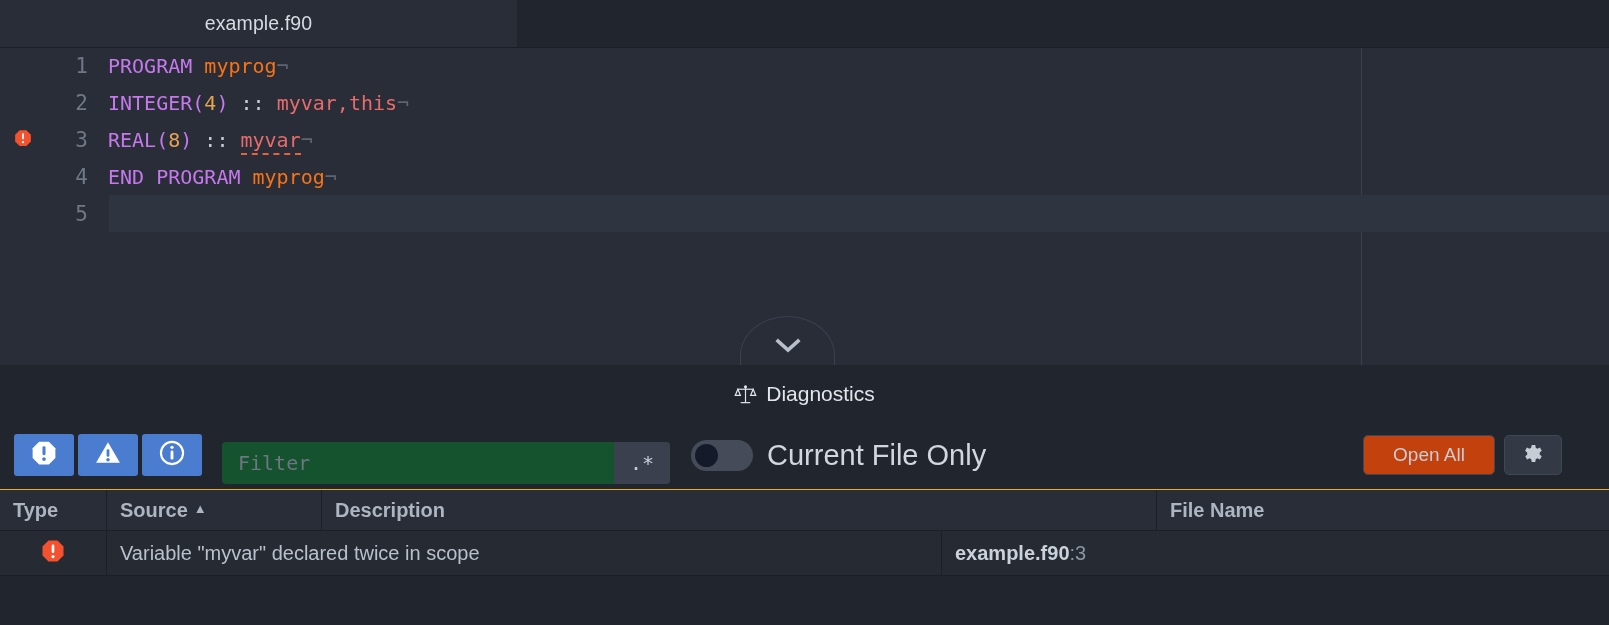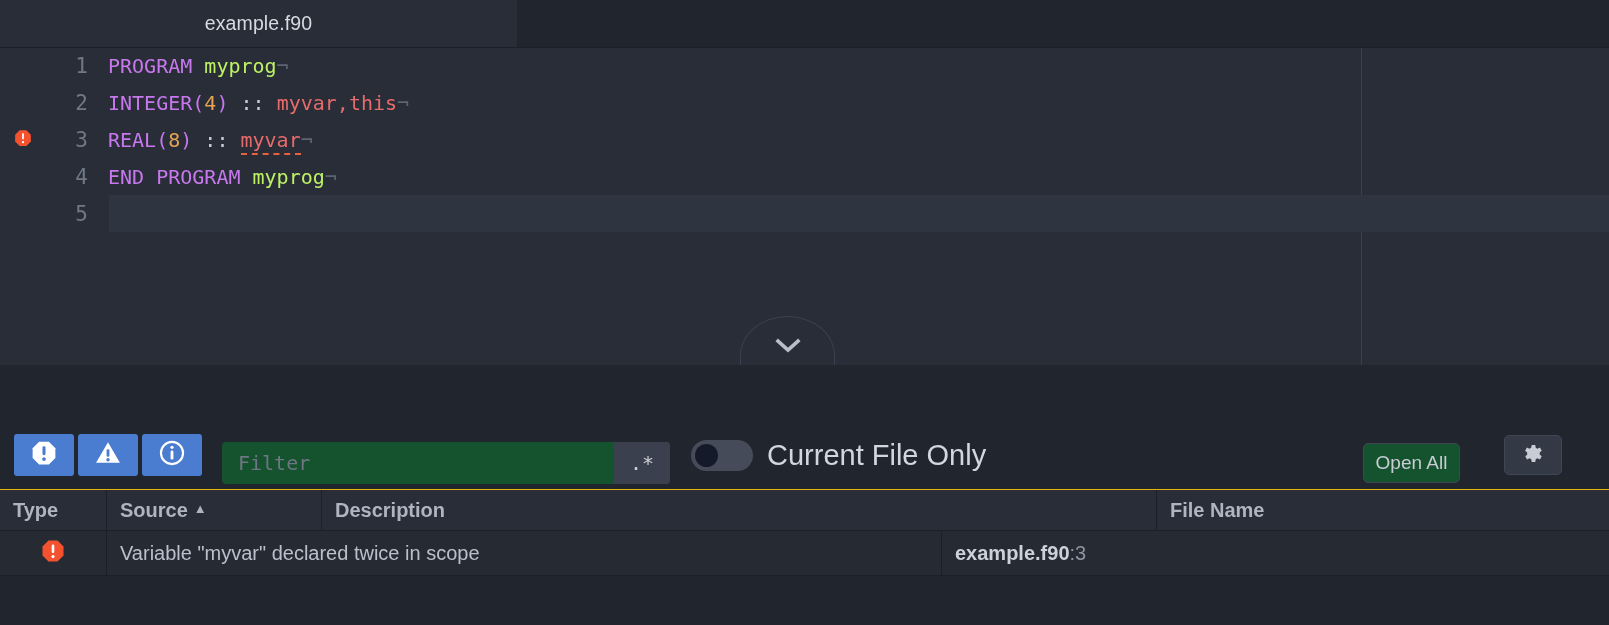--- a/index.html
+++ b/index.html
@@ -111,21 +111,21 @@
     align-items: center;
     font-family: "DejaVu Sans Mono", monospace;
     font-size: 20px;
     white-space: pre;
     letter-spacing: 0px;
   }
   .kw   { color: #c678ec; }
   .num  { color: #e5a253; }
   .op   { color: #c6cad3; }
   .var  { color: #e86b6b; }
-  .id   { color: #bef264; }
+  .id   { color: #f97316; }
   .eol  { color: #5d6573; }
   .squiggle {
     position: relative;
     display: inline-block;
   }
   .squiggle::after {
     content: "";
     position: absolute;
     left: 0; right: 0;
     bottom: -3px;
@@ -248,31 +248,30 @@
     border-radius: 50%;
     background: #141a29;
   }
   .toggle-label {
     color: #d2d6de;
     font-size: 29px;
   }
   .open-all {
     position: absolute;
     left: 1363px; top: 4px;
-    width: 97px; height: 40px;
-    background: #14532d;
+    width: 132px; height: 40px;
+    background: #c2410c;
     border: 1px solid #3f4654;
     border-radius: 5px;
     display: flex;
     align-items: center;
     justify-content: center;
     color: #c7ccd5;
     font-size: 19px;
     box-sizing: border-box;
-    margin-top: 8px;
   }
   .gear-btn {
     position: absolute;
     left: 1504px; top: 4px;
     width: 58px; height: 40px;
     background: #333945;
     border: 1px solid #3f4654;
     border-radius: 5px;
     display: flex;
     align-items: center;
@@ -384,20 +383,35 @@
       <span class="chev">
         <svg width="26" height="16" viewBox="0 0 26 16">
           <path d="M3 3 L13 12 L23 3" fill="none" stroke="#b9bfca" stroke-width="3.6" stroke-linecap="square"></path>
         </svg>
       </span>
     </div>
   </div>
 
   <div class="panel">
 
+    <div class="panel-title">
+      <span>
+        <svg class="scales-icon" width="23" height="23" viewBox="0 0 24 24">
+          <g fill="none" stroke="#e2e5ea" stroke-width="1.25">
+            <line x1="12" y1="4" x2="12" y2="20"></line>
+            <line x1="4" y1="6.5" x2="20" y2="6.5"></line>
+            <line x1="7" y1="20.5" x2="17" y2="20.5"></line>
+            <path d="M4 6.5 L1.3 13 L6.7 13 Z"></path>
+            <path d="M20 6.5 L17.3 13 L22.7 13 Z"></path>
+          </g>
+          <circle cx="12" cy="4" r="1.6" fill="#e2e5ea"></circle>
+        </svg>
+      </span>
+      <span>Diagnostics</span>
+    </div>
 
     <div class="toolbar">
 
       <div class="seg-group">
         <div class="seg-btn">
           <span>
             <svg width="26" height="26" viewBox="0 0 24 24">
               <path d="M7.5 1.5 H16.5 L22.5 7.5 V16.5 L16.5 22.5 H7.5 L1.5 16.5 V7.5 Z" fill="#ffffff"></path>
               <rect x="10.6" y="5.8" width="2.8" height="8.2" rx="1.2" fill="#4a7cd0"></rect>
               <circle cx="12" cy="17.6" r="1.7" fill="#4a7cd0"></circle>

